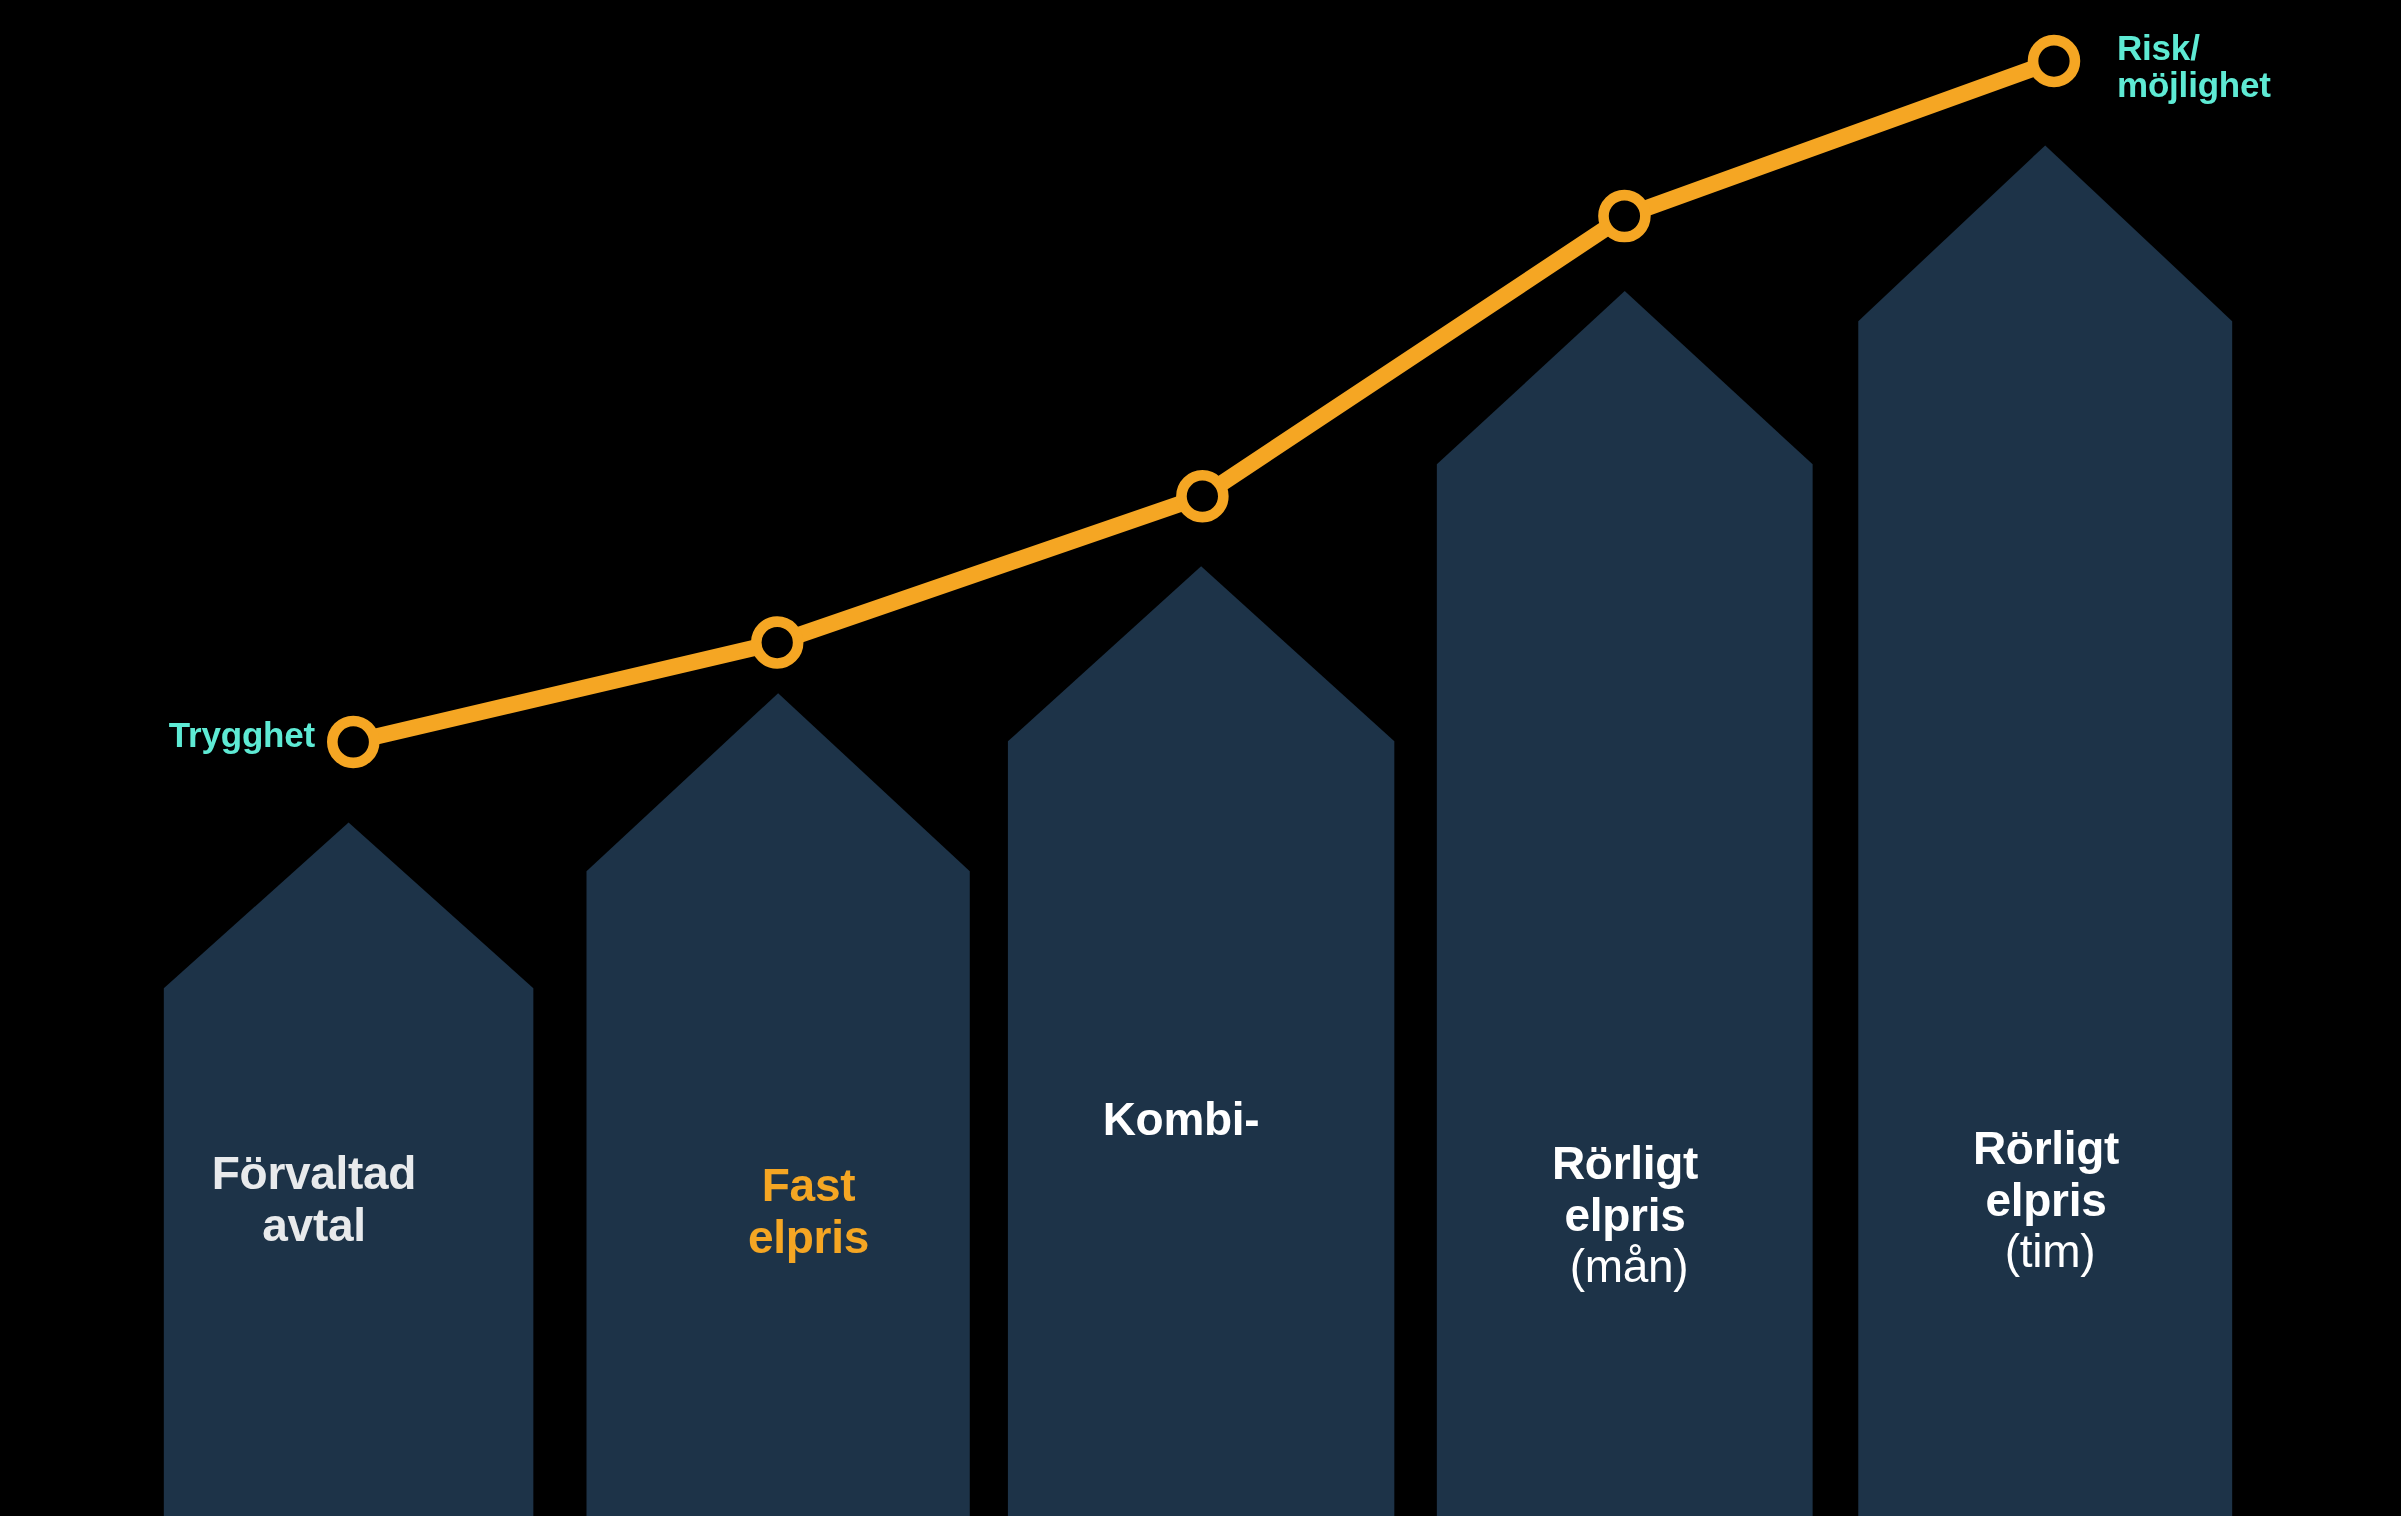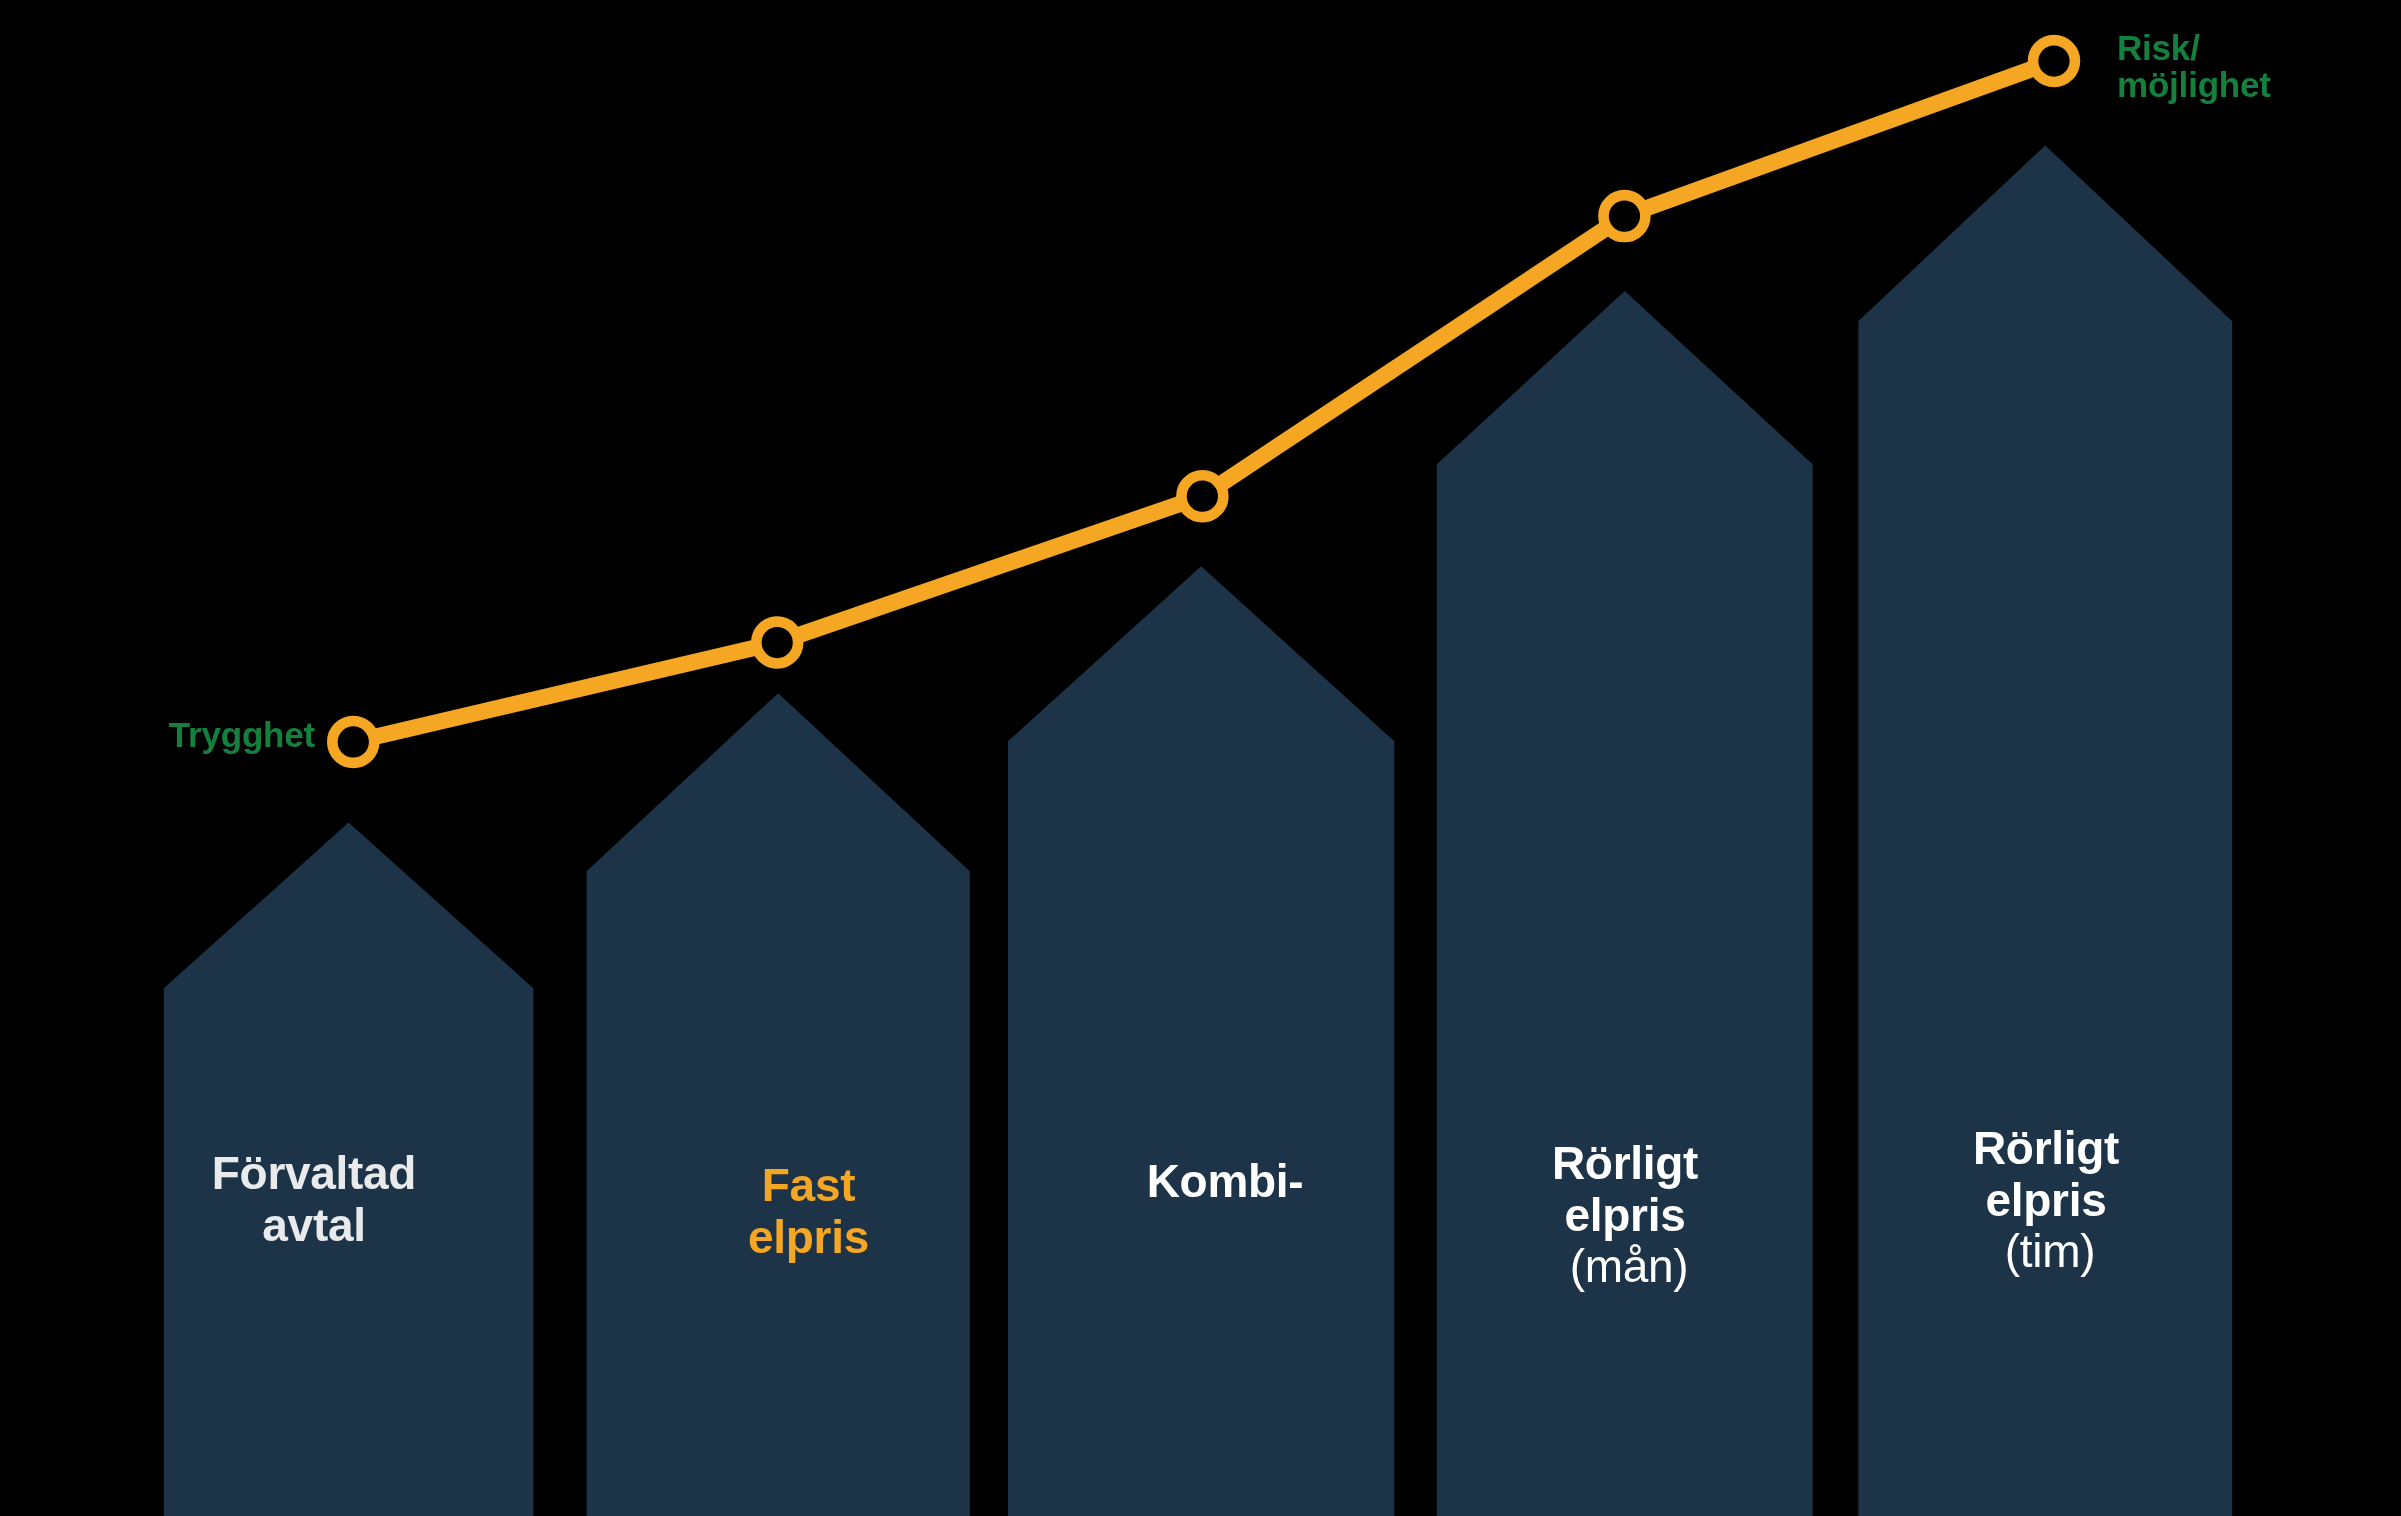--- a/index.html
+++ b/index.html
@@ -17,21 +17,21 @@
     line-height:1.12;
     letter-spacing:-0.3px;
     -webkit-font-smoothing:antialiased;
   }
   .bar-label .ln{display:block;}
   .bar-label .ln.bold{font-weight:700;}
   .bar-label .ln.reg{font-weight:400;padding-left:8px;}
   .endpoint-label{
     position:absolute;
     font-weight:700;
-    color:#15803d;
+    color:#5eead4;
     line-height:1.05;
     letter-spacing:-0.2px;
   }
   .endpoint-label .ln{display:block;}
   #label-trygghet{right:2086px;top:717px;text-align:center;font-size:35px;}
   #label-risk{left:2117px;top:30px;text-align:left;font-size:35px;}
 </style>
 </head>
 <body>
 
@@ -68,21 +68,21 @@
 
   <div id="bar-labels">
       <div class="bar-label" style="left: 164px; width: 300px; top: 1148px; font-size: 46px; color: rgb(232, 234, 236);">
         <span class="ln bold">Förvaltad</span>
         <span class="ln bold">avtal</span>
       </div>
       <div class="bar-label" style="left: 587px; width: 443px; top: 1160px; font-size: 46px; color: rgb(245, 166, 35);">
         <span class="ln bold">Fast</span>
         <span class="ln bold">elpris</span>
       </div>
-      <div class="bar-label" style="left: 1008px; width: 346px; top: 1156px; font-size: 46px; color: rgb(255, 255, 255); margin-left: 44px;">
+      <div class="bar-label" style="left: 1008px; width: 346px; top: 1094px; font-size: 46px; color: rgb(255, 255, 255);">
         <span class="ln bold">Kombi-</span>
       </div>
       <div class="bar-label" style="left: 1437px; width: 376px; top: 1138px; font-size: 46px; color: rgb(255, 255, 255);">
         <span class="ln bold">Rörligt</span>
         <span class="ln bold">elpris</span>
         <span class="ln reg">(mån)</span>
       </div>
       <div class="bar-label" style="left: 1859px; width: 374px; top: 1123px; font-size: 46px; color: rgb(255, 255, 255);">
         <span class="ln bold">Rörligt</span>
         <span class="ln bold">elpris</span>

